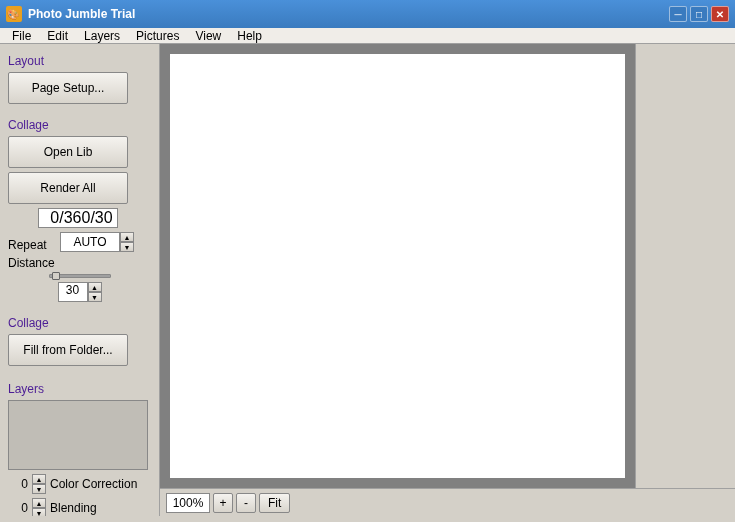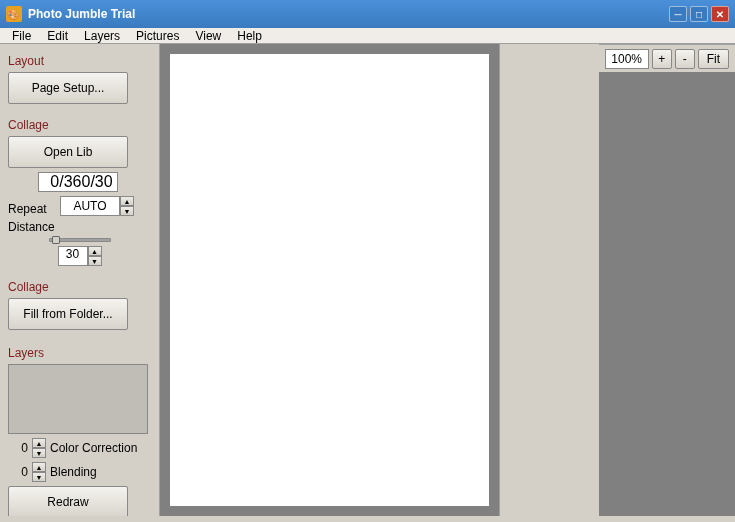--- a/index.html
+++ b/index.html
@@ -85,21 +85,21 @@
       width: 160px;
       background: #d4d0c8;
       padding: 6px 8px;
       border-right: 1px solid #a0a0a0;
       overflow-y: auto;
       flex-shrink: 0;
     }
 
     .section-label {
       font-size: 12px;
-      color: #7f1d1d;
+      color: #4c1d95;
       margin-bottom: 4px;
       margin-top: 4px;
       font-weight: normal;
     }
 
     .btn {
       display: block;
       width: 120px;
       height: 32px;
       background: linear-gradient(to bottom, #f5f3ef, #d8d4cc);
@@ -233,21 +233,21 @@
     }
     .enhance-label {
       font-size: 12px;
     }
 
     
     .canvas-area {
       flex: 1;
       background: #808080;
       display: flex;
-      flex-direction: row;
+      flex-direction: column;
     }
     .canvas-top {
       flex: 1;
       background: #808080;
       display: flex;
     }
     .canvas-white {
       background: white;
       flex: 1;
       margin: 10px;
@@ -333,20 +333,21 @@
 
   <div class="sidebar">
 
     <div class="section-label">Layout</div>
     <button class="btn">Page Setup...</button>
 
     <div class="separator"></div>
 
     <div class="section-label">Collage</div>
     <button class="btn">Open Lib</button>
+    <button class="btn">Render All</button>
 
     <span class="render-progress">0/360/30</span>
 
     <div class="row-control">
       <span class="row-label">Repeat</span>
       <div class="spin-input">
         <div class="spin-value">AUTO</div>
         <div class="spin-arrows">
           <div class="spin-arrow">▲</div>
           <div class="spin-arrow">▼</div>

